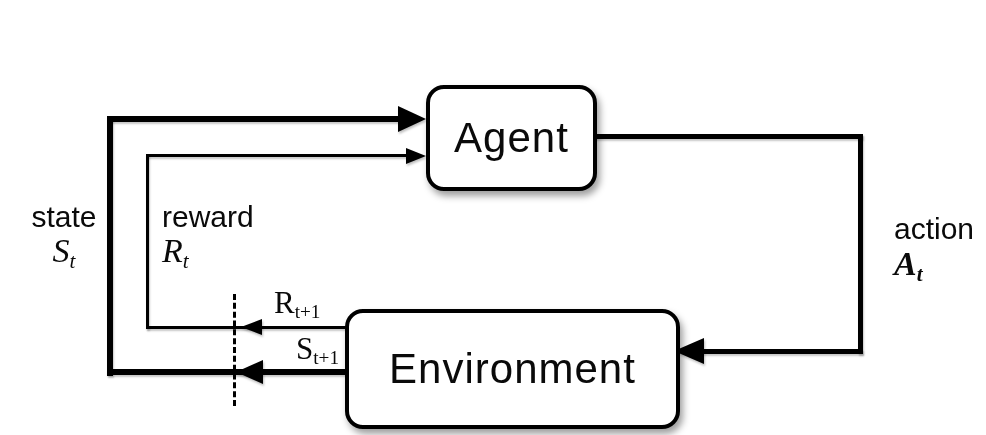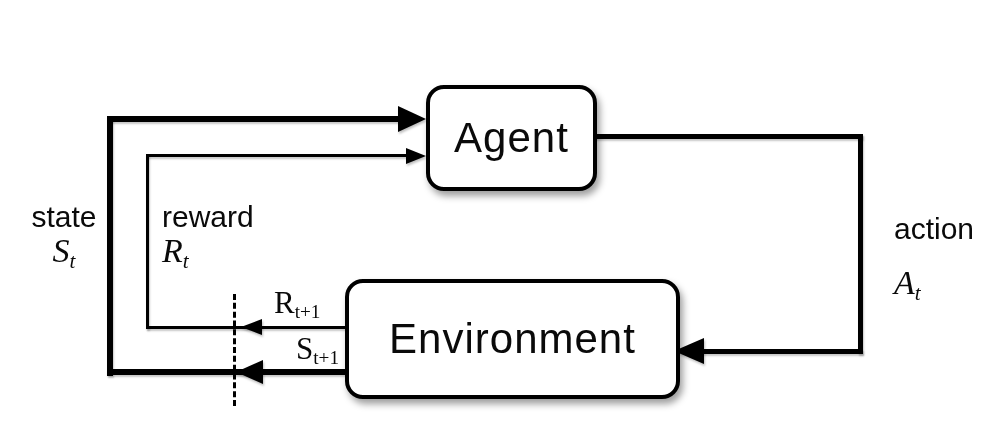--- a/index.html
+++ b/index.html
@@ -26,21 +26,21 @@
     align-items: center;
     justify-content: center;
     box-shadow: 3px 5px 7px rgba(0,0,0,0.38);
   }
   .box .box-label {
     font-size: 42px;
     letter-spacing: 1px;
     color: #0a0a0a;
   }
   .agent-box  { left: 426px; top: 85px;  width: 163px; height: 98px; }
-  .env-box    { left: 345px; top: 279px; width: 327px; height: 112px; }
+  .env-box    { left: 345px; top: 309px; width: 327px; height: 112px; }
 
   .line {
     position: absolute;
     background: #000000;
     box-shadow: 1px 2px 2px rgba(0,0,0,0.22);
   }
   
   .state-top    { left: 108px; top: 116px; width: 293px; height: 6px; }
   .state-left   { left: 107px; top: 116px; width: 6px;  height: 260px; }
   .state-bottom { left: 107px; top: 369px; width: 240px; height: 6px; }
@@ -86,21 +86,21 @@
     color: #0a0a0a;
   }
   .sym sub {
     font-size: 0.62em;
     line-height: 0;
     vertical-align: -0.28em;
   }
   .state-label  { left: 18px;  top: 201px; width: 92px; text-align: center; }
   .reward-label { left: 162px; top: 201px; width: 110px; text-align: left; }
   .action-label { left: 894px; top: 213px; width: 110px; text-align: left; }
-  .action-label .sym { margin-top: 20px; display: inline-block; }
+  .action-label .sym { margin-top: 1px; display: inline-block; font-weight: bold; }
 
   .wire-label {
     position: absolute;
     font-family: "Liberation Serif", serif;
     font-size: 31px;
     line-height: 31px;
     color: #0a0a0a;
   }
   .wire-label sub { font-size: 0.62em; line-height: 0; vertical-align: -0.25em; }
   .next-reward { left: 274px; top: 287px; }

